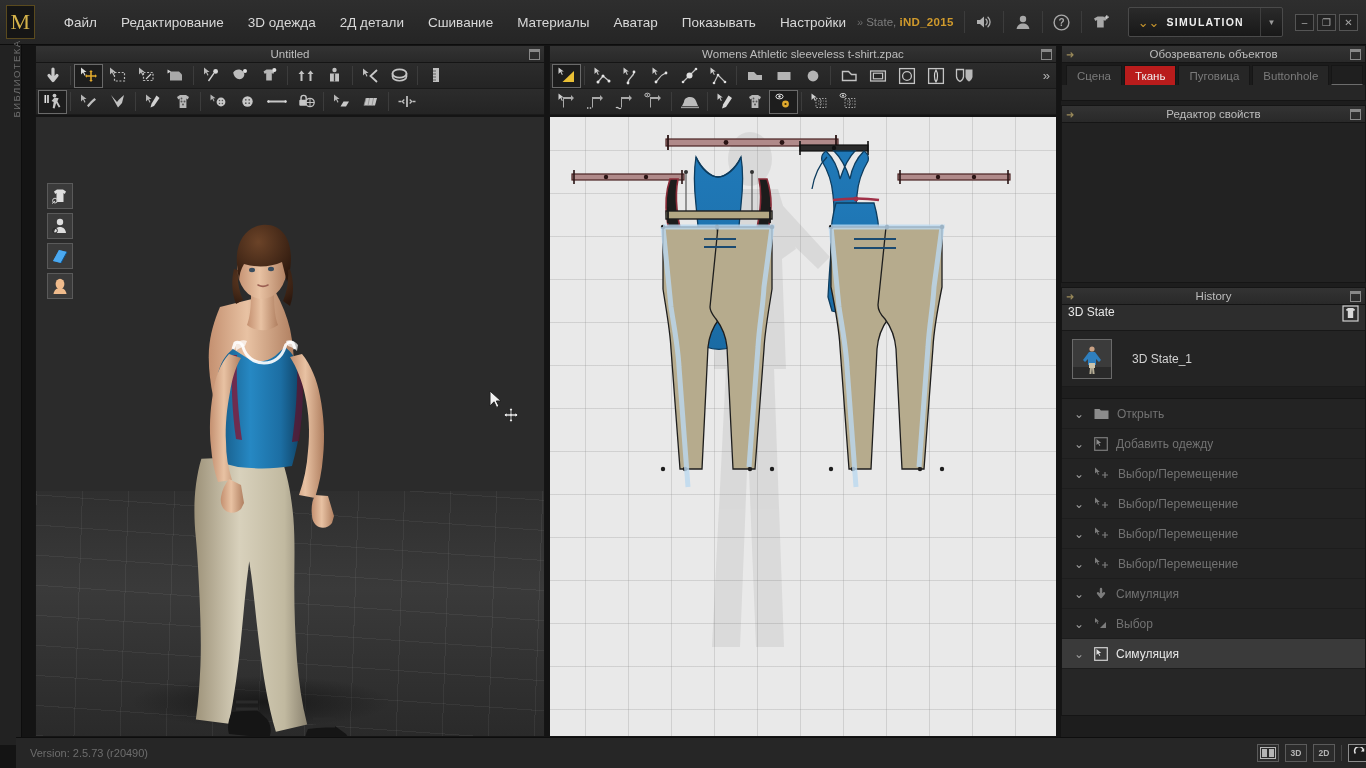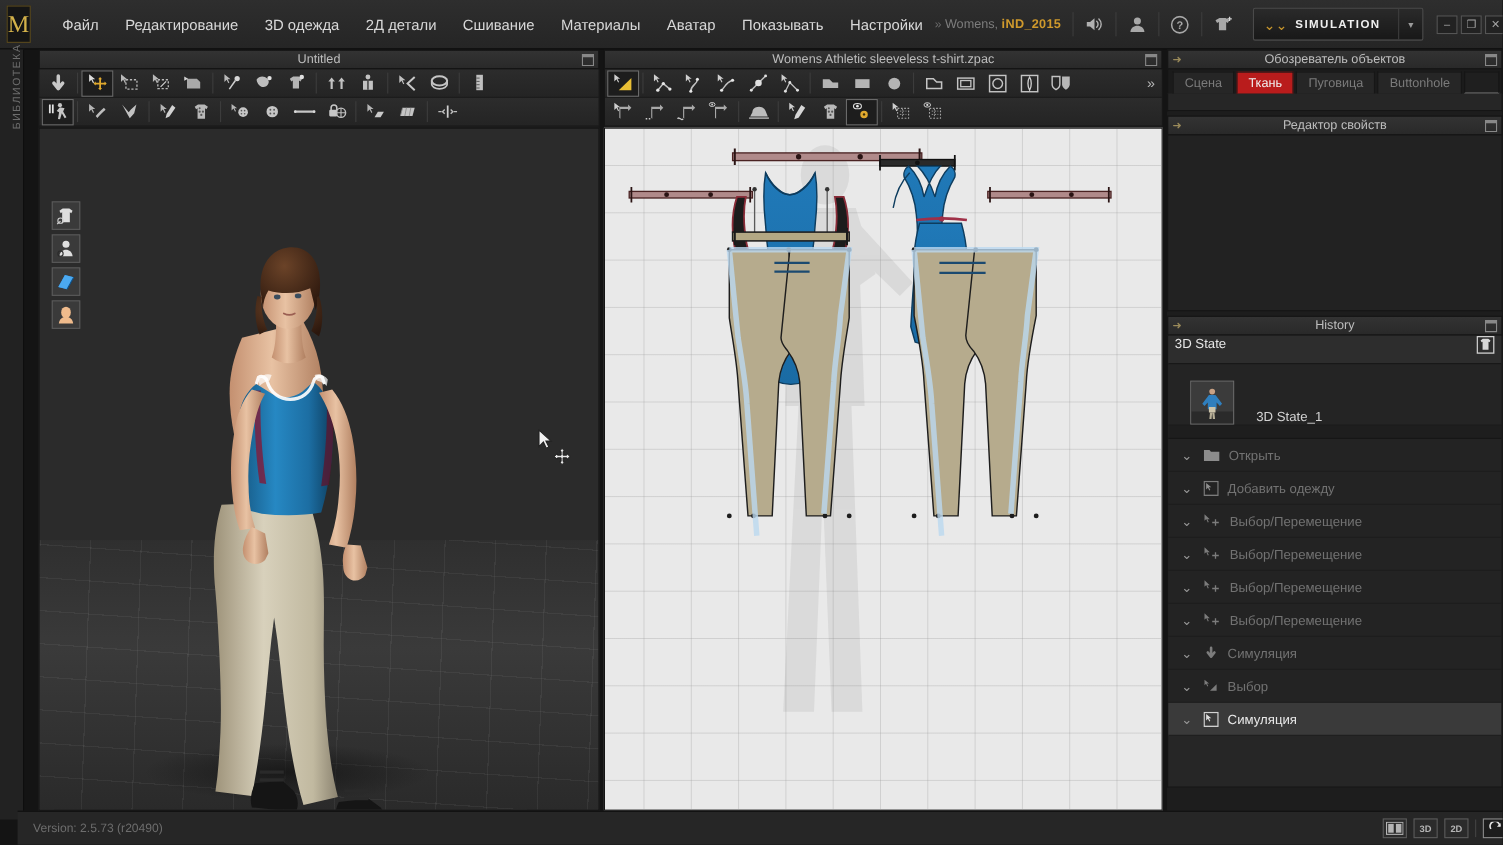--- a/index.html
+++ b/index.html
@@ -161,21 +161,21 @@
   }
   .tab.active { background: #b91c1c; color: #f0f0f0; }
   .tab.blank { flex: 1; background: #1f1f1f; border-bottom: 1px solid #6d6d6d; }
   .panel-body { background: #262626; border: 1px solid #151515; border-top: none; }
 
   .history-head {
     height: 26px; background: #2d2d2d; border-bottom: 1px solid #181818;
     display: flex; align-items: flex-start; padding: 0 6px; position: relative;
   }
   .history-head .hl { color: #e6e6e6; font-size: 12px; }
-  .state-row { height: 56px; display: flex; align-items: flex-end; padding-left: 20px;
+  .state-row { height: 56px; display: flex; align-items: center; padding-left: 10px;
     background: #242424; border-bottom: 1px solid #1b1b1b; }
   .state-thumb {
     width: 40px; height: 40px; border: 1px solid #6a6a6a;
     background: linear-gradient(#3b3b3b,#2a2a2a); position: relative; overflow: hidden;
   }
   .state-name { color: #d2d2d2; font-size: 12px; margin-left: 20px; }
   .hist-gap { height: 12px; background:#1e1e1e; border-bottom:1px solid #161616;}
   .hist-item {
     height: 30px; display: flex; align-items: center; padding-left: 10px;
     border-bottom: 1px solid #1d1d1d; background: #232323; gap: 8px;
@@ -217,21 +217,21 @@
       <div class="menu-item">Сшивание</div>
       <div class="menu-item">Материалы</div>
       <div class="menu-item">Аватар</div>
       <div class="menu-item">Показывать</div>
       <div class="menu-item">Настройки</div>
     </div>
 
     <div class="topright">
       <div class="chev-small">»</div>
       <div class="hello">
-        <span>Womens, </span><b>iND_2015</b>
+        <span>State, </span><b>iND_2015</b>
       </div>
       <div class="tr-sep"></div>
       <div class="tr-icon">
         <svg width="18" height="16" viewBox="0 0 18 16">
           <path d="M2 6h3l4-3.4v10.8L5 10H2z" fill="#b0b0b0"></path>
           <path d="M11 5.3a3.6 3.6 0 010 5.4M13 3.2a6.6 6.6 0 010 9.6" stroke="#b0b0b0" stroke-width="1.3" fill="none" stroke-linecap="round"></path>
         </svg>
       </div>
       <div class="tr-sep"></div>
       <div class="tr-icon">

